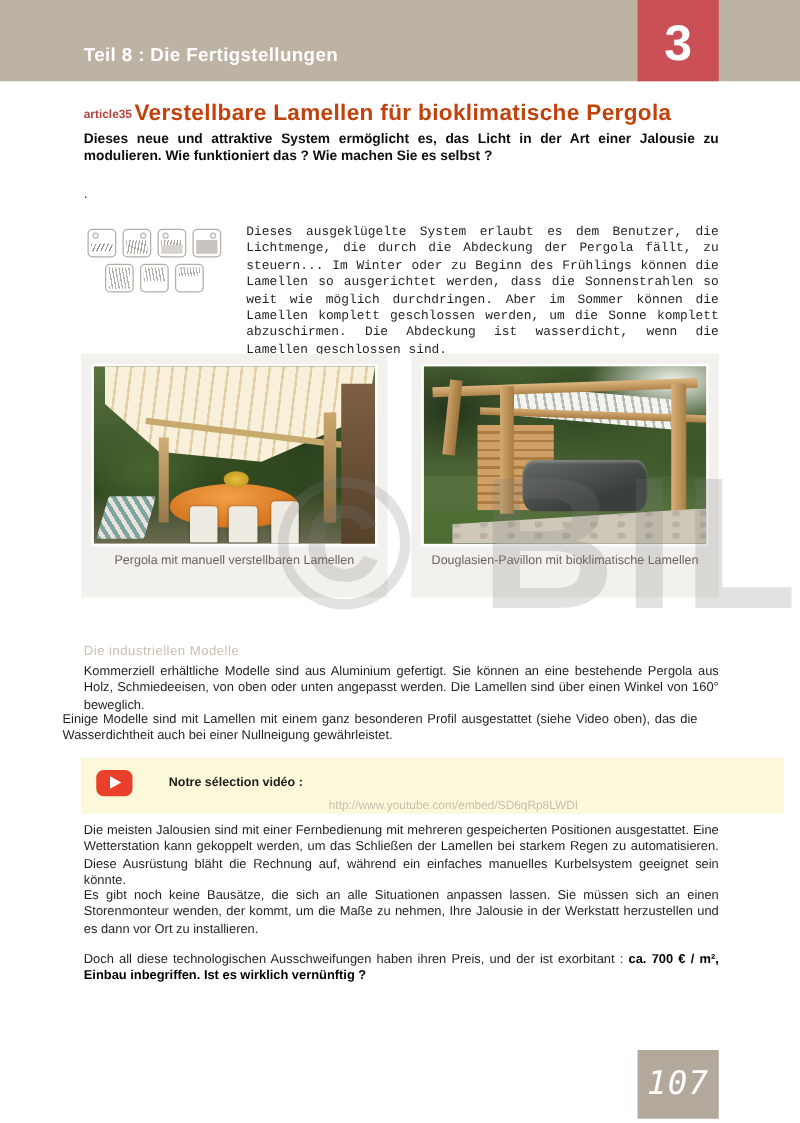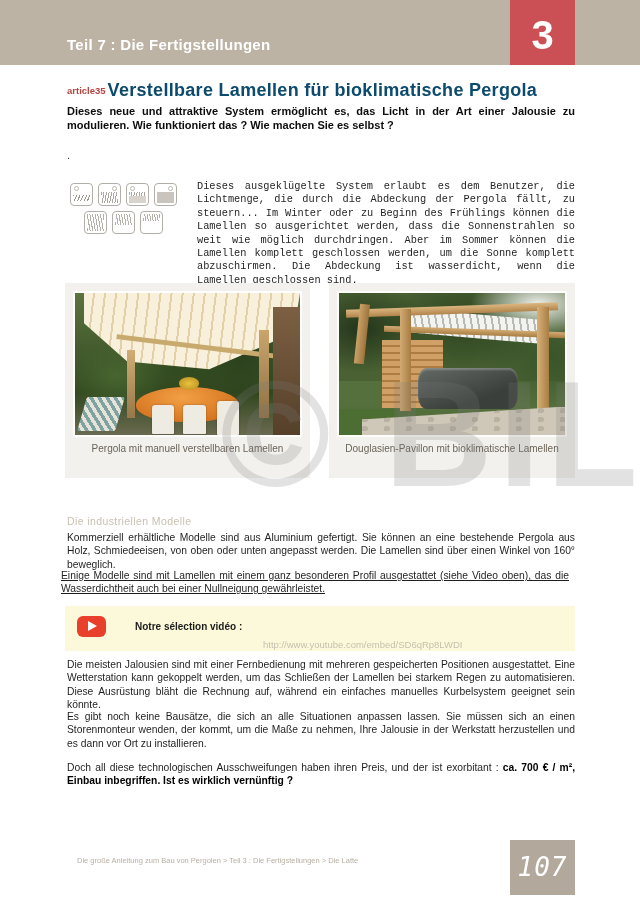--- a/index.html
+++ b/index.html
@@ -9,21 +9,21 @@
 
   
   .band { position:absolute; top:0; left:0; width:640px; height:65px; background:#bdb3a5; }
   .band-title { position:absolute; left:67px; top:36px; font-size:15px; font-weight:700; color:#ffffff; letter-spacing:.3px; }
   .chap-box { position:absolute; left:510px; top:0; width:65px; height:65px; background:#cb5056; text-align:center; }
   .chap-box span { color:#fff; font-size:40px; font-weight:700; line-height:70px; }
 
   
   .article-head { position:absolute; left:67px; top:80px; width:508px; }
   .article-tag { color:#b5443f; font-size:9.5px; font-weight:700; margin-right:2px; vertical-align:2px; }
-  .article-title { color:#0c4a6e; font-size:18px; font-weight:700; letter-spacing:.3px; }
+  .article-title { color:#c2410c; font-size:18px; font-weight:700; letter-spacing:.3px; }
   .intro { position:absolute; left:67px; top:104px; width:508px; font-size:11px; line-height:14px; font-weight:700; color:#0d0d0d; text-align:justify; }
   .stray-dot { position:absolute; left:67px; top:149px; font-size:11px; color:#333; }
 
   
   .diagrams { position:absolute; left:70px; top:183px; width:120px; }
   .diag-row { display:flex; gap:5px; }
   .diag-row.r2 { margin-left:14px; margin-top:5px; }
   .diag { width:23px; height:23px; border:1px solid #b2aea8; border-radius:4px; background:#fff; position:relative; overflow:hidden; }
   .diag .knob { position:absolute; top:2px; width:5px; height:5px; border:1px solid #bab6b0; border-radius:50%; background:#fff; }
   .knob.l { left:3px; } .knob.r { right:3px; }
@@ -35,21 +35,21 @@
   .f-gray-half { bottom:2px; height:11px; background:#c9c5be; }
   .f-hatch-full { top:2px; bottom:2px; background:repeating-linear-gradient(80deg,#b4b0aa 0 1px,transparent 1px 2.6px); }
   .f-hatch-top { top:2px; height:11px; background:repeating-linear-gradient(80deg,#b4b0aa 0 1px,transparent 1px 2.6px); }
   .f-hatch-band { top:2px; height:7px; background:repeating-linear-gradient(80deg,#b4b0aa 0 1px,transparent 1px 2.4px); }
 
   
   .p { font-size:10.3px; line-height:13.4px; color:#1f1f1f; text-align:justify; }
   .p1 { position:absolute; left:197px; top:180px; width:378px;font-family:Liberation Mono, monospace; }
   .heading-light { position:absolute; left:67px; top:515px; font-size:10.5px; color:#c9c0b1; letter-spacing:.4px; }
   .sp1 { position:absolute; left:67px; top:531px; width:508px; }
-  .sp2 { position:absolute; left:61px; top:569px; width:508px;text-decoration:underline; }
+  .sp2 { position:absolute; left:50px; top:569px; width:508px; }
   .p3 { position:absolute; left:67px; top:658px; width:508px; }
   .p4 { position:absolute; left:67px; top:710px; width:508px; }
   .p5 { position:absolute; left:67px; top:761px; width:508px; }
   .p5 b { color:#000; }
 
   
   .figure { position:absolute; top:283px; height:195px; background:#f2f1ee; padding:8px; }
   .fig1 { left:65px; width:245px; }
   .fig2 { left:329px; width:246px; }
   .photo { position:relative; width:100%; height:146px; overflow:hidden; border:2px solid #fdfdfb; }
@@ -94,38 +94,38 @@
     background:linear-gradient(160deg,#646a65,#3a3f3b 70%); box-shadow:inset 0 2px 2px rgba(255,255,255,.25); }
   .ph2-patio { position:absolute; bottom:0; left:10%; right:0; height:20%; clip-path:polygon(0 45%,100% 0,100% 100%,0 100%);
     background:radial-gradient(6px 4px at 12% 40%, #b9b2a2 60%, transparent 65%) 0 0/22px 9px repeat, #cfc8b8; }
   .ph2-grass { position:absolute; bottom:0; left:0; width:26%; height:18%; background:#4d6e33; }
 
   
   .watermark { position:absolute; left:220px; top:348px; font-size:150px; font-weight:700; letter-spacing:6px;
     color:rgba(125,125,125,.22); z-index:9; pointer-events:none; white-space:nowrap; }
 
   
-  .video-box { position:absolute; left:65px; top:606px; width:510px; height:45px; background:#fbf9da; }
+  .video-box { position:absolute; left:65px; top:606px; width:562px; height:45px; background:#fbf9da; }
   .play-btn { position:absolute; left:12px; top:10px; width:29px; height:21px; background:#e8402a; border-radius:6px; cursor:pointer; }
   .play-btn::after { content:""; position:absolute; left:11px; top:5px; border-left:9px solid #ffffff; border-top:5.5px solid transparent; border-bottom:5.5px solid transparent; }
   .video-label { position:absolute; left:70px; top:15px; font-size:10px; font-weight:700; color:#1c1c1c; }
   .video-url { position:absolute; left:198px; top:16px; font-size:9.5px; color:#c7bfae; text-decoration:none;margin-top:17px; }
 
   
   .footer-text { position:absolute; left:77px; top:856px; font-size:7.5px; line-height:10px; color:#b8b0a4; }
   .page-box { position:absolute; left:510px; top:840px; width:65px; height:55px; background:#b2a89b; text-align:center; }
   .page-box span { font-family:"DejaVu Sans Mono",monospace; color:#fff; font-size:26px; line-height:55px; letter-spacing:1px;font-style:italic; }
 </style>
 </head>
 <body>
 
 <div class="page">
 
   <div class="band">
-    <div class="band-title">Teil 7 : Die Fertigstellungen</div>
+    <div class="band-title">Teil 8 : Die Fertigstellungen</div>
   </div>
   <div class="chap-box">
     <span>3</span>
   </div>
 
   <div class="article-head">
     <span class="article-tag">article35</span><span class="article-title">Verstellbare Lamellen für bioklimatische Pergola</span>
   </div>
   <div class="intro">Dieses neue und attraktive System ermöglicht es, das Licht in der Art einer Jalousie zu modulieren. Wie funktioniert das ? Wie machen Sie es selbst ?</div>
   <div class="stray-dot">.</div>
@@ -208,19 +208,18 @@
     <div class="play-btn"></div>
     <div class="video-label">Notre sélection vidéo :</div>
     <a class="video-url" href="#">http://www.youtube.com/embed/SD6qRp8LWDI</a>
   </div>
 
   <div class="p p4">Es gibt noch keine Bausätze, die sich an alle Situationen anpassen lassen. Sie müssen sich an einen Storenmonteur wenden, der kommt, um die Maße zu nehmen, Ihre Jalousie in der Werkstatt herzustellen und es dann vor Ort zu installieren.</div>
   <div class="p p3">Die meisten Jalousien sind mit einer Fernbedienung mit mehreren gespeicherten Positionen ausgestattet. Eine Wetterstation kann gekoppelt werden, um das Schließen der Lamellen bei starkem Regen zu automatisieren. Diese Ausrüstung bläht die Rechnung auf, während ein einfaches manuelles Kurbelsystem geeignet sein könnte.</div>
   <div class="p p5"><span>Doch all diese technologischen Ausschweifungen haben ihren Preis, und der ist exorbitant : </span><b>ca. 700 € / m², Einbau inbegriffen. Ist es wirklich vernünftig ?</b></div>
 
   <div class="footer-text">
-    <div>Die große Anleitung zum Bau von Pergolen &gt; Teil 3 : Die Fertigstellungen &gt; Die Latte</div>
   </div>
   <div class="page-box">
     <span>107</span>
   </div>
 
 </div>
 
 </body></html>

